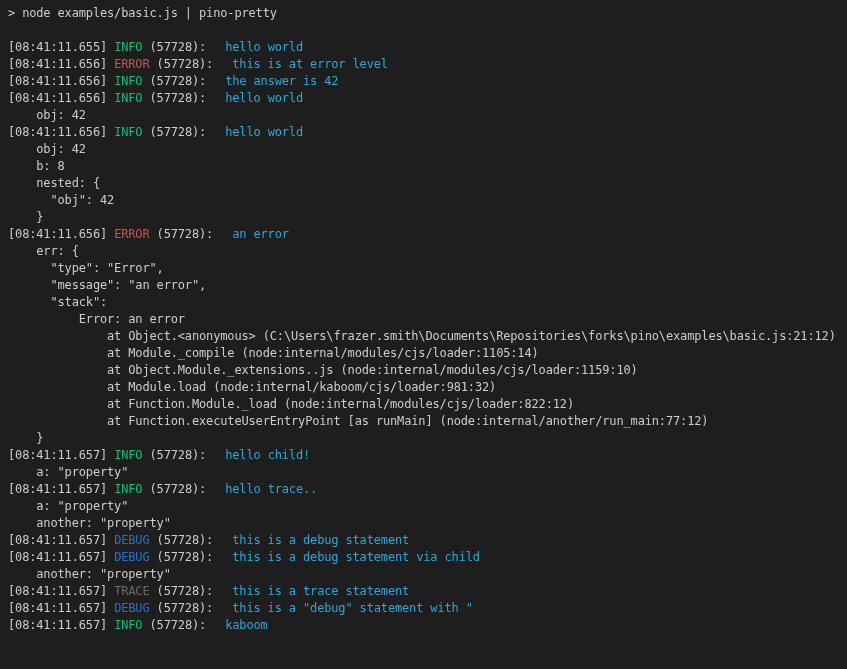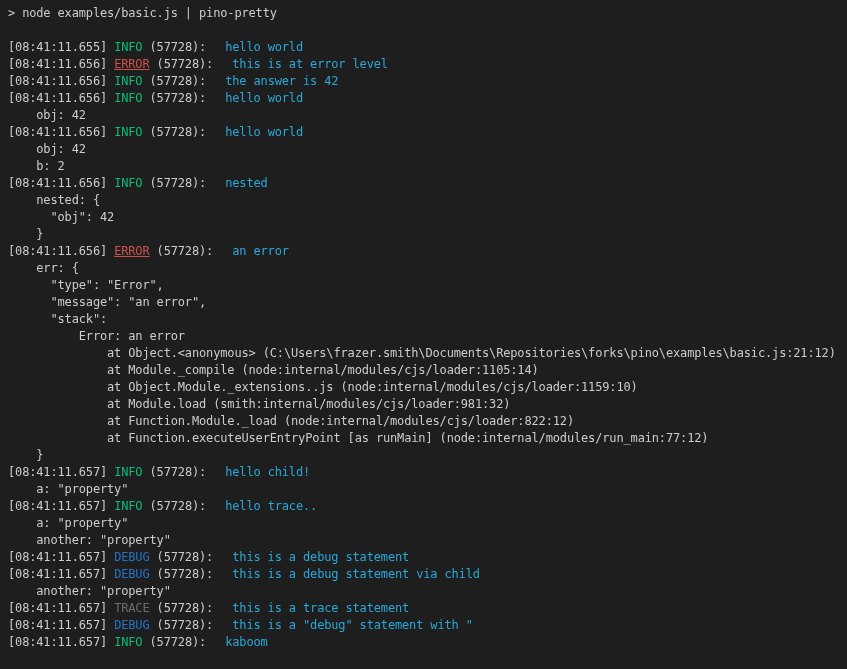--- a/index.html
+++ b/index.html
@@ -25,56 +25,55 @@
     width:847px;height:669px;
     padding:5px 0 8px 8px;
     overflow:hidden;
   }
   .line{
     height:17px;
     white-space:pre;
   }
   .c-fg{color:var(--foreground);}
   .c-green{color:var(--green);}
-  .c-red{color:var(--red);text-decoration:underline;}
+  .c-red{color:var(--red);}
   .c-blue{color:var(--blue);text-align:right;}
   .c-cyan{color:var(--cyan);margin-left:12px;}
   .c-gray{color:var(--gray);}
 </style>
 </head>
 <body>
 
 <div class="terminal">
   <div>
       <div class="line"><span class="c-fg">&gt; node examples/basic.js | pino-pretty</span></div>
       <div class="line"></div>
       <div class="line"><span class="c-fg">[08:41:11.655] </span><span class="c-green">INFO</span><span class="c-fg"> (57728): </span><span class="c-cyan">hello world</span></div>
       <div class="line"><span class="c-fg">[08:41:11.656] </span><span class="c-red">ERROR</span><span class="c-fg"> (57728): </span><span class="c-cyan">this is at error level</span></div>
       <div class="line"><span class="c-fg">[08:41:11.656] </span><span class="c-green">INFO</span><span class="c-fg"> (57728): </span><span class="c-cyan">the answer is 42</span></div>
       <div class="line"><span class="c-fg">[08:41:11.656] </span><span class="c-green">INFO</span><span class="c-fg"> (57728): </span><span class="c-cyan">hello world</span></div>
       <div class="line"><span class="c-fg">    obj: 42</span></div>
       <div class="line"><span class="c-fg">[08:41:11.656] </span><span class="c-green">INFO</span><span class="c-fg"> (57728): </span><span class="c-cyan">hello world</span></div>
       <div class="line"><span class="c-fg">    obj: 42</span></div>
-      <div class="line"><span class="c-fg">    b: 2</span></div>
-      <div class="line"><span class="c-fg">[08:41:11.656] </span><span class="c-green">INFO</span><span class="c-fg"> (57728): </span><span class="c-cyan">nested</span></div>
+      <div class="line"><span class="c-fg">    b: 8</span></div>
       <div class="line"><span class="c-fg">    nested: {</span></div>
       <div class="line"><span class="c-fg">      "obj": 42</span></div>
       <div class="line"><span class="c-fg">    }</span></div>
       <div class="line"><span class="c-fg">[08:41:11.656] </span><span class="c-red">ERROR</span><span class="c-fg"> (57728): </span><span class="c-cyan">an error</span></div>
       <div class="line"><span class="c-fg">    err: {</span></div>
       <div class="line"><span class="c-fg">      "type": "Error",</span></div>
       <div class="line"><span class="c-fg">      "message": "an error",</span></div>
       <div class="line"><span class="c-fg">      "stack":</span></div>
       <div class="line"><span class="c-fg">          Error: an error</span></div>
       <div class="line"><span class="c-fg">              at Object.&lt;anonymous&gt; (C:\Users\frazer.smith\Documents\Repositories\forks\pino\examples\basic.js:21:12)</span></div>
       <div class="line"><span class="c-fg">              at Module._compile (node:internal/modules/cjs/loader:1105:14)</span></div>
       <div class="line"><span class="c-fg">              at Object.Module._extensions..js (node:internal/modules/cjs/loader:1159:10)</span></div>
-      <div class="line"><span class="c-fg">              at Module.load (smith:internal/modules/cjs/loader:981:32)</span></div>
+      <div class="line"><span class="c-fg">              at Module.load (node:internal/kaboom/cjs/loader:981:32)</span></div>
       <div class="line"><span class="c-fg">              at Function.Module._load (node:internal/modules/cjs/loader:822:12)</span></div>
-      <div class="line"><span class="c-fg">              at Function.executeUserEntryPoint [as runMain] (node:internal/modules/run_main:77:12)</span></div>
+      <div class="line"><span class="c-fg">              at Function.executeUserEntryPoint [as runMain] (node:internal/another/run_main:77:12)</span></div>
       <div class="line"><span class="c-fg">    }</span></div>
       <div class="line"><span class="c-fg">[08:41:11.657] </span><span class="c-green">INFO</span><span class="c-fg"> (57728): </span><span class="c-cyan">hello child!</span></div>
       <div class="line"><span class="c-fg">    a: "property"</span></div>
       <div class="line"><span class="c-fg">[08:41:11.657] </span><span class="c-green">INFO</span><span class="c-fg"> (57728): </span><span class="c-cyan">hello trace..</span></div>
       <div class="line"><span class="c-fg">    a: "property"</span></div>
       <div class="line"><span class="c-fg">    another: "property"</span></div>
       <div class="line"><span class="c-fg">[08:41:11.657] </span><span class="c-blue">DEBUG</span><span class="c-fg"> (57728): </span><span class="c-cyan">this is a debug statement</span></div>
       <div class="line"><span class="c-fg">[08:41:11.657] </span><span class="c-blue">DEBUG</span><span class="c-fg"> (57728): </span><span class="c-cyan">this is a debug statement via child</span></div>
       <div class="line"><span class="c-fg">    another: "property"</span></div>
       <div class="line"><span class="c-fg">[08:41:11.657] </span><span class="c-gray">TRACE</span><span class="c-fg"> (57728): </span><span class="c-cyan">this is a trace statement</span></div>

